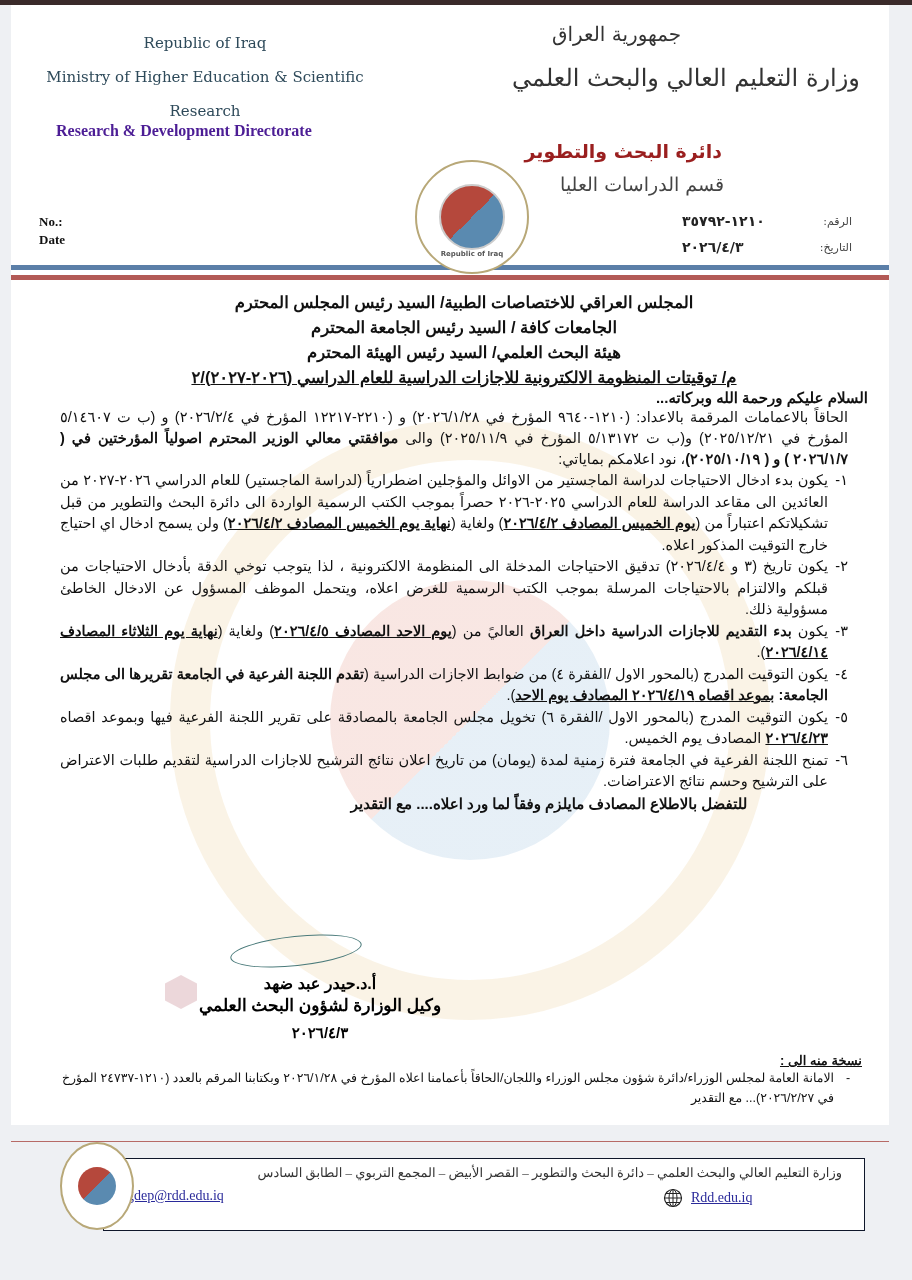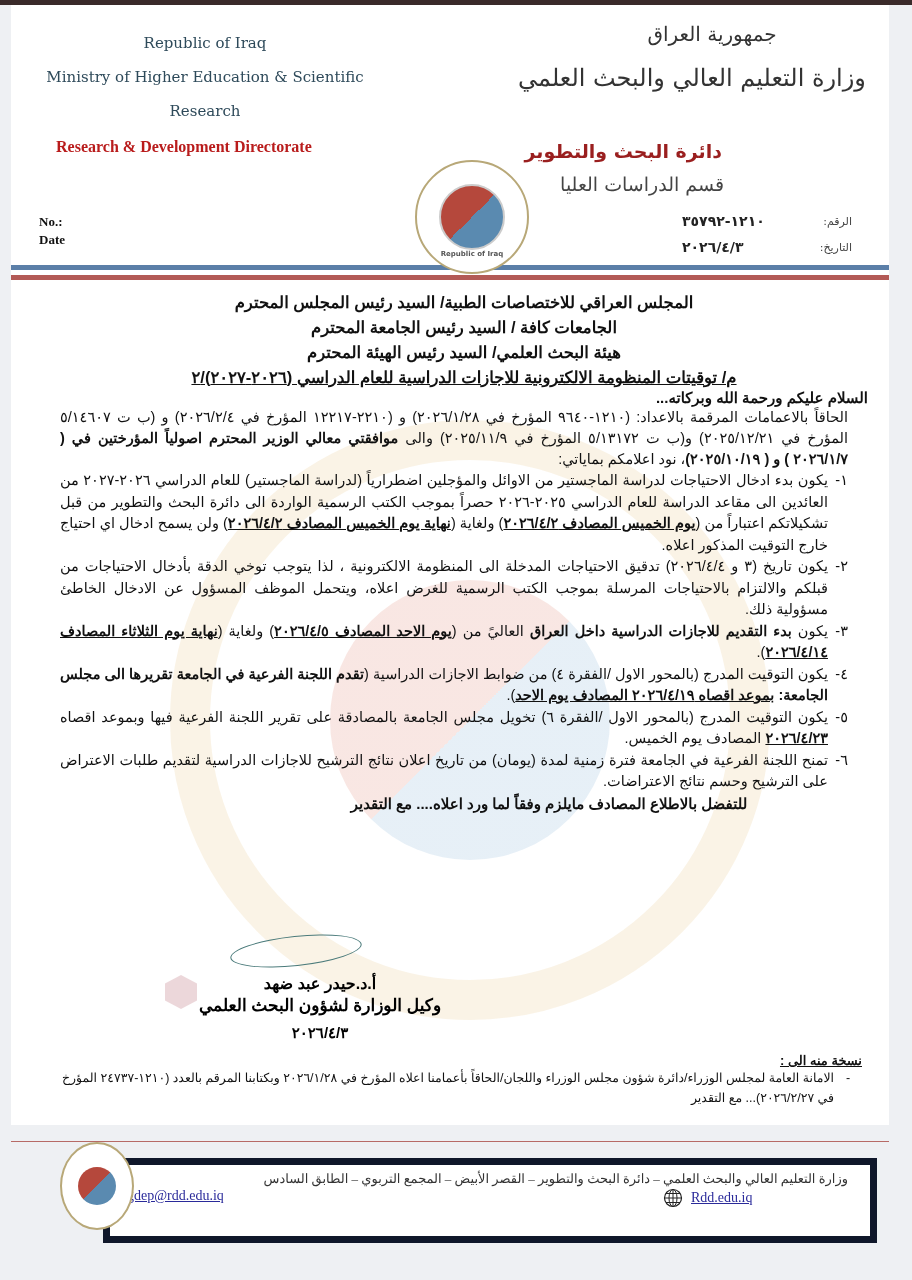--- a/index.html
+++ b/index.html
@@ -5,24 +5,24 @@
   html, body { margin:0; padding:0; }
   body { width:912px; height:1280px; background:#eef0f3; position:relative; overflow:hidden; font-family:"DejaVu Sans", sans-serif; }
   .topbar { position:absolute; left:0; top:0; width:912px; height:5px; background:#3a2a2a; }
   .page { position:absolute; left:11px; top:5px; width:878px; height:1120px; background:#ffffff; }
   .bottom-strip { position:absolute; left:0; top:1258px; width:912px; height:22px; background:#eef0f3; }
 
   .en-head { position:absolute; left:40px; top:30px; width:330px; text-align:center; font-family:"DejaVu Serif", serif; color:#2e4a5a; }
   .en-head .l1 { font-size:15px; margin-top:4px; }
   .en-head .l2 { font-size:15px; margin-top:16px; }
   .en-head .l3 { font-size:15px; margin-top:16px; }
-  .en-dir { position:absolute; left:56px; top:138px; font-family:"Liberation Serif", serif; font-weight:bold; font-size:16px; color:#b91c1c; }
+  .en-dir { position:absolute; left:56px; top:122px; font-family:"Liberation Serif", serif; font-weight:bold; font-size:16px; color:#4c1d95; }
   .en-no { position:absolute; left:39px; top:213px; font-family:"Liberation Serif", serif; font-weight:bold; font-size:13px; color:#111; line-height:18px; }
 
-  .ar-head { position:absolute; right:40px; top:22px; width:360px; text-align:center; direction:rtl; font-family:"DejaVu Serif", serif; color:#333; }
+  .ar-head { position:absolute; right:40px; top:22px; width:360px; text-align:left; direction:rtl; font-family:"DejaVu Serif", serif; color:#333; }
   .ar-head .l1 { font-size:20px; margin-left:40px; }
   .ar-head .l2 { font-size:24px; margin-top:18px; }
   .ar-dir { position:absolute; right:190px; top:140px; direction:rtl; font-family:"DejaVu Sans", sans-serif; font-weight:bold; font-size:19px; color:#9a1f1f; }
   .ar-dept { position:absolute; right:188px; top:173px; direction:rtl; font-family:"DejaVu Serif", serif; font-size:19px; color:#444; }
   .ar-ref { position:absolute; right:60px; top:208px; width:240px; direction:rtl; font-size:12px; color:#222; }
   .ar-ref .row { display:flex; justify-content:space-between; height:26px; align-items:center; }
   .ar-ref .lbl { font-size:11px; color:#444; }
   .ar-ref .val { font-weight:bold; font-size:14px; margin-left:70px; letter-spacing:1px; }
 
   .stripe-blue { position:absolute; left:11px; top:265px; width:878px; height:5px; background:#5b7fa8; }
@@ -52,21 +52,21 @@
   .sig .title { font-size:17px; margin-top:2px; }
   .sig .date { font-size:15px; margin-top:8px; letter-spacing:1px; }
   .sig-icon { position:absolute; left:165px; top:975px; width:32px; height:34px; background:rgba(200,140,150,0.35); clip-path:polygon(50% 0,100% 25%,100% 75%,50% 100%,0 75%,0 25%); }
 
   .cc { position:absolute; left:60px; right:50px; top:1053px; direction:rtl; font-family:"Liberation Sans", sans-serif; color:#111; }
   .cc .head { font-weight:bold; font-size:13px; text-decoration:underline; }
   .cc .line { font-size:12.5px; line-height:20px; display:flex; }
   .cc .line .dash { min-width:28px; text-align:center; }
 
   .sep { position:absolute; left:11px; top:1141px; width:878px; height:1px; background:#b76a66; }
-  .footer-box { position:absolute; left:103px; top:1158px; width:760px; height:71px; border:7px solid #0f172a; background:#fff; }
+  .footer-box { position:absolute; left:103px; top:1158px; width:760px; height:71px; border:1px solid #0f172a; background:#fff; }
   .footer-addr { position:absolute; right:22px; top:6px; direction:rtl; font-family:"Liberation Serif", serif; font-size:13px; color:#333; }
   .footer-email { position:absolute; left:90px; top:1188px; display:flex; align-items:center; gap:6px; font-family:"Liberation Serif", serif; font-size:14px; }
   .footer-web { position:absolute; left:663px; top:1188px; display:flex; align-items:center; gap:8px; font-family:"Liberation Serif", serif; font-size:14px; }
   .footer-email a, .footer-web a { color:#2a2a9a; text-decoration:underline; }
   .footer-seal { position:absolute; left:60px; top:1142px; width:70px; height:84px; border-radius:50%; border:2px solid #b8a878; background:#fff; display:flex; align-items:center; justify-content:center; }
   .footer-seal .inner { width:38px; height:38px; border-radius:50%; background:linear-gradient(135deg,#b5483c 0 50%,#5a8ab0 50% 100%); }
 </style>
 </head>
 <body>
 

